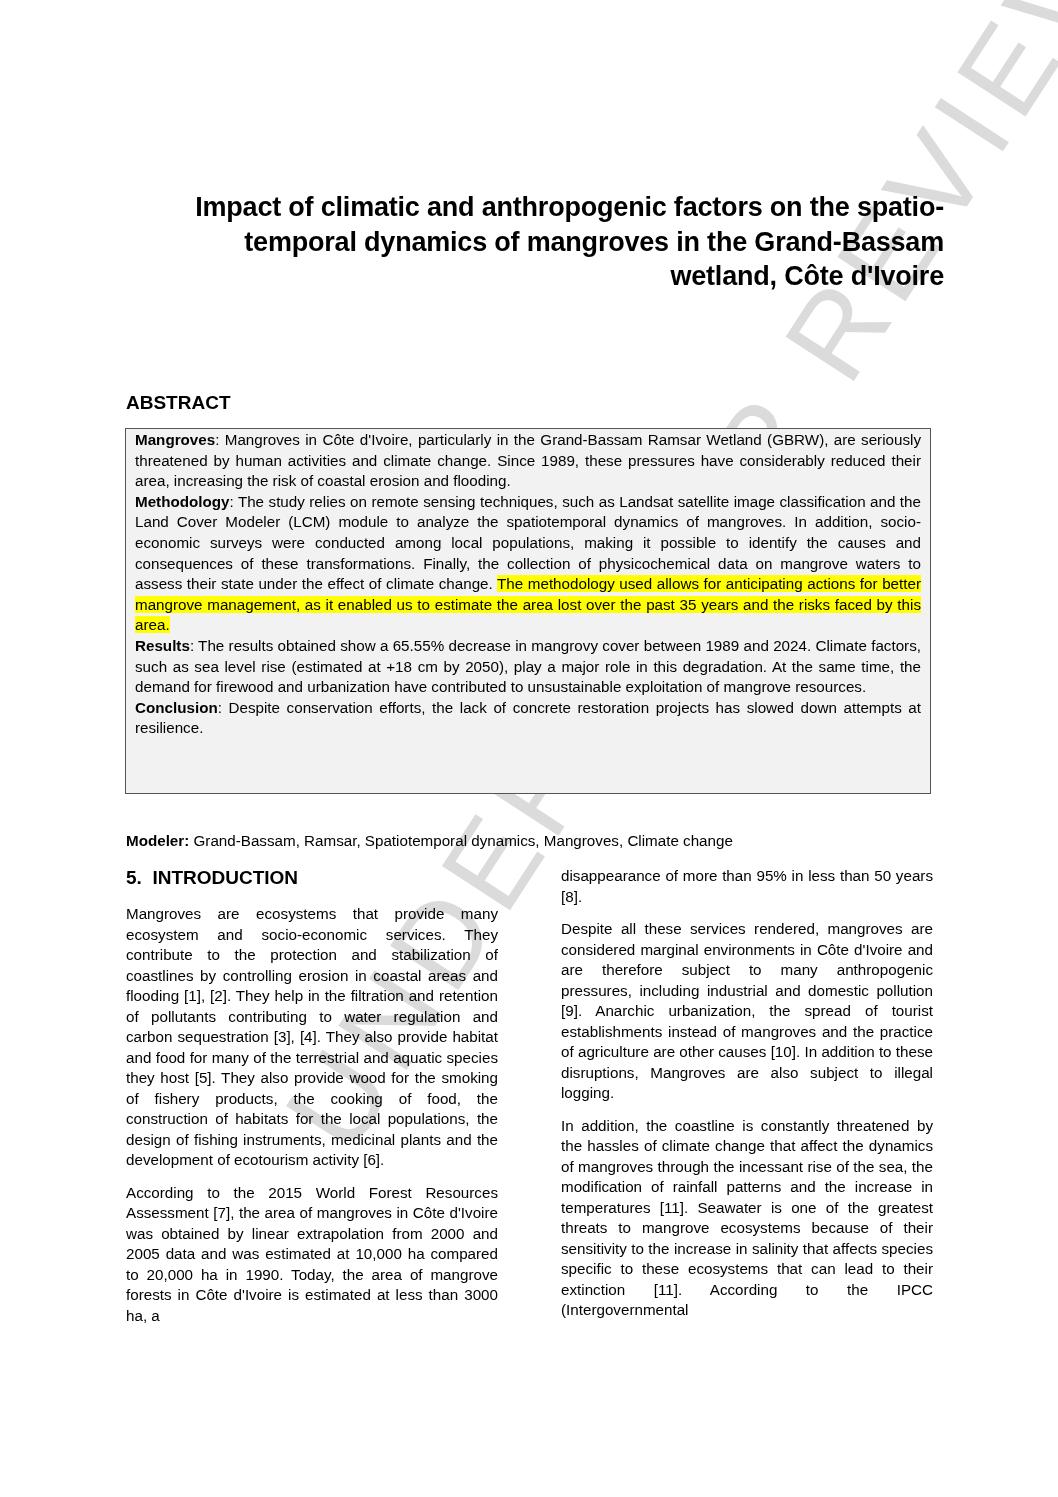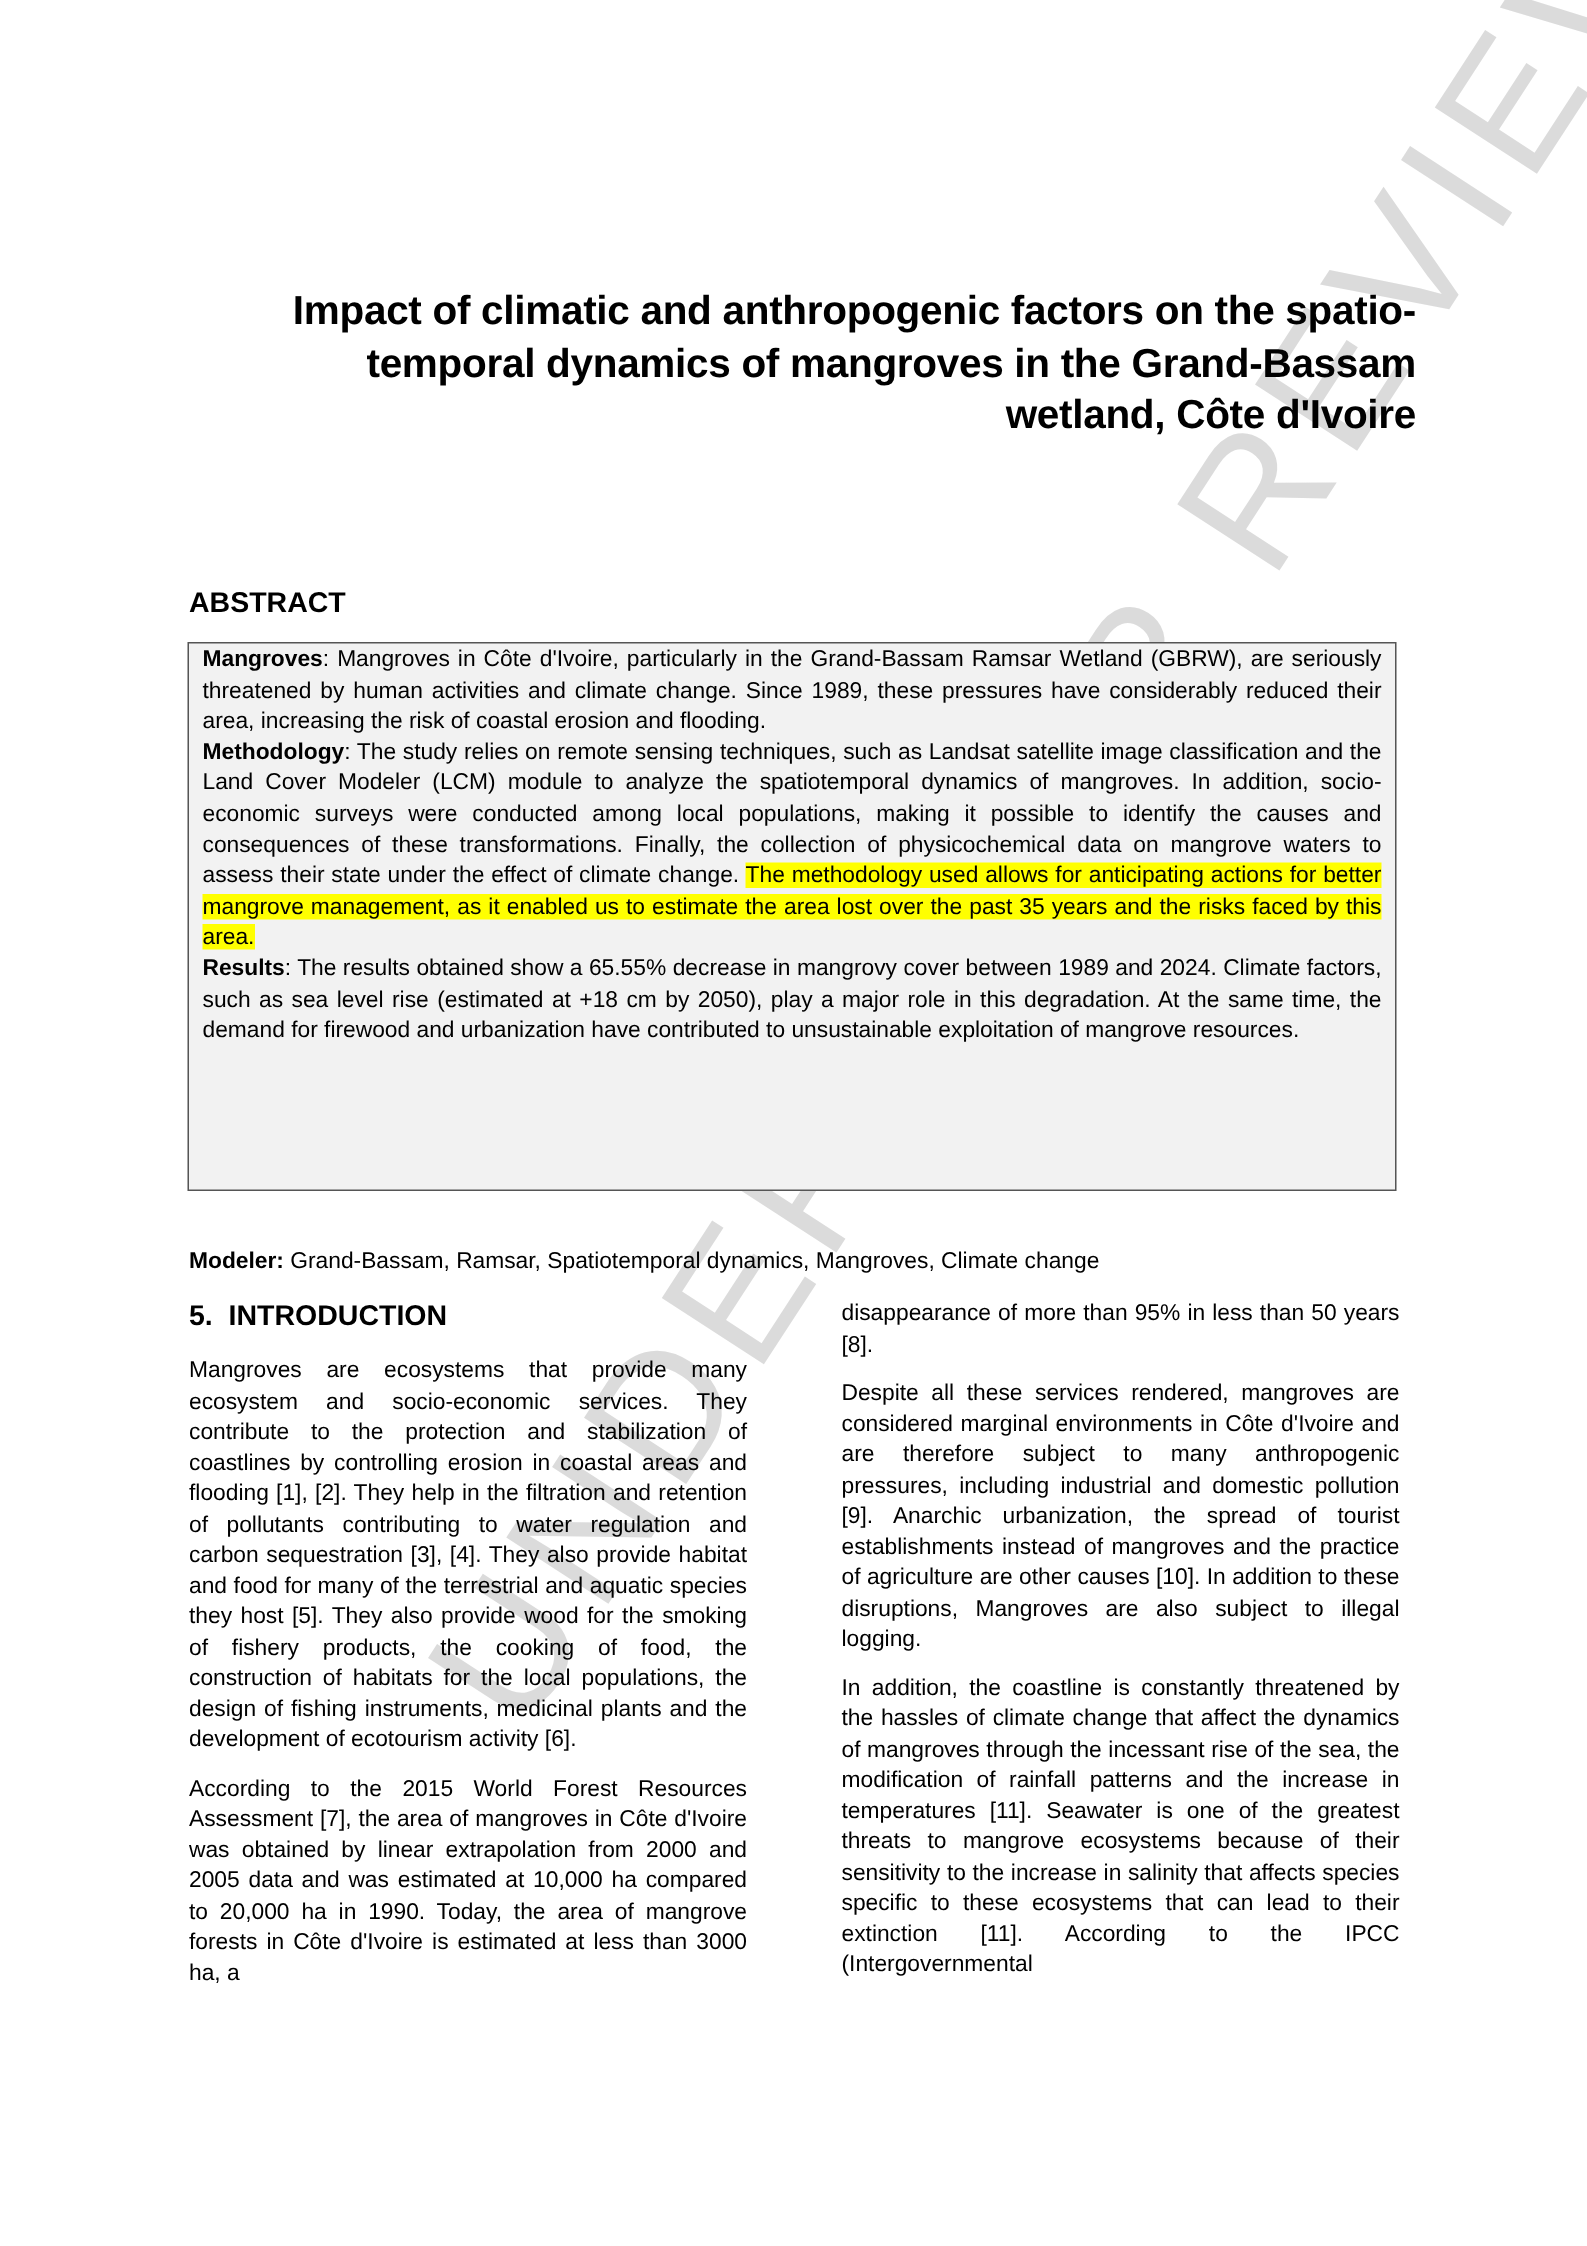--- a/index.html
+++ b/index.html
@@ -31,20 +31,21 @@
 <div class="watermark">UNDER PEER REVIEW</div>
 
 <h1 class="title" style="margin:12px;">Impact of climatic and anthropogenic factors on the spatio-temporal dynamics of mangroves in the Grand-Bassam wetland, Côte d'Ivoire</h1>
 
 <div class="abstract-heading">ABSTRACT</div>
 
 <div class="abstract-box">
   <p><b>Mangroves</b><span>: Mangroves in Côte d'Ivoire, particularly in the Grand-Bassam Ramsar Wetland (GBRW), are seriously threatened by human activities and climate change. Since 1989, these pressures have considerably reduced their area, increasing the risk of coastal erosion and flooding.</span></p>
   <p><b>Methodology</b><span>: The study relies on remote sensing techniques, such as Landsat satellite image classification and the Land Cover Modeler (LCM) module to analyze the spatiotemporal dynamics of mangroves. In addition, socio-economic surveys were conducted among local populations, making it possible to identify the causes and consequences of these transformations. Finally, the collection of physicochemical data on mangrove waters to assess their state under the effect of climate change.</span> <span class="hl" style="background: rgb(255, 255, 0);">The methodology used allows for anticipating actions for better mangrove management, as it enabled us to estimate the area lost over the past 35 years and the risks faced by this area.</span></p>
   <p><b>Results</b><span>: The results obtained show a 65.55% decrease in mangrovy cover between 1989 and 2024. Climate factors, such as sea level rise (estimated at +18 cm by 2050), play a major role in this degradation. At the same time, the demand for firewood and urbanization have contributed to unsustainable exploitation of mangrove resources.</span></p>
+  <p><b>Conclusion</b><span>: Despite conservation efforts, the lack of concrete restoration projects has slowed down attempts at resilience.</span></p>
 </div>
 
 <div class="keywords"><b>Modeler:</b><span> Grand-Bassam, Ramsar, Spatiotemporal dynamics, Mangroves, Climate change</span></div>
 
 <div class="col col-left">
   <div class="section-heading" style="white-space:pre;">5.  INTRODUCTION</div>
   <p>Mangroves are ecosystems that provide many ecosystem and socio-economic services. They contribute to the protection and stabilization of coastlines by controlling erosion in coastal areas and flooding [1], [2]. They help in the filtration and retention of pollutants contributing to water regulation and carbon sequestration [3], [4]. They also provide habitat and food for many of the terrestrial and aquatic species they host [5]. They also provide wood for the smoking of fishery products, the cooking of food, the construction of habitats for the local populations, the design of fishing instruments, medicinal plants and the development of ecotourism activity [6].</p>
   <p>According to the 2015 World Forest Resources Assessment [7], the area of mangroves in Côte d'Ivoire was obtained by linear extrapolation from 2000 and 2005 data and was estimated at 10,000 ha compared to 20,000 ha in 1990. Today, the area of mangrove forests in Côte d'Ivoire is estimated at less than 3000 ha, a</p>
 </div>
 

